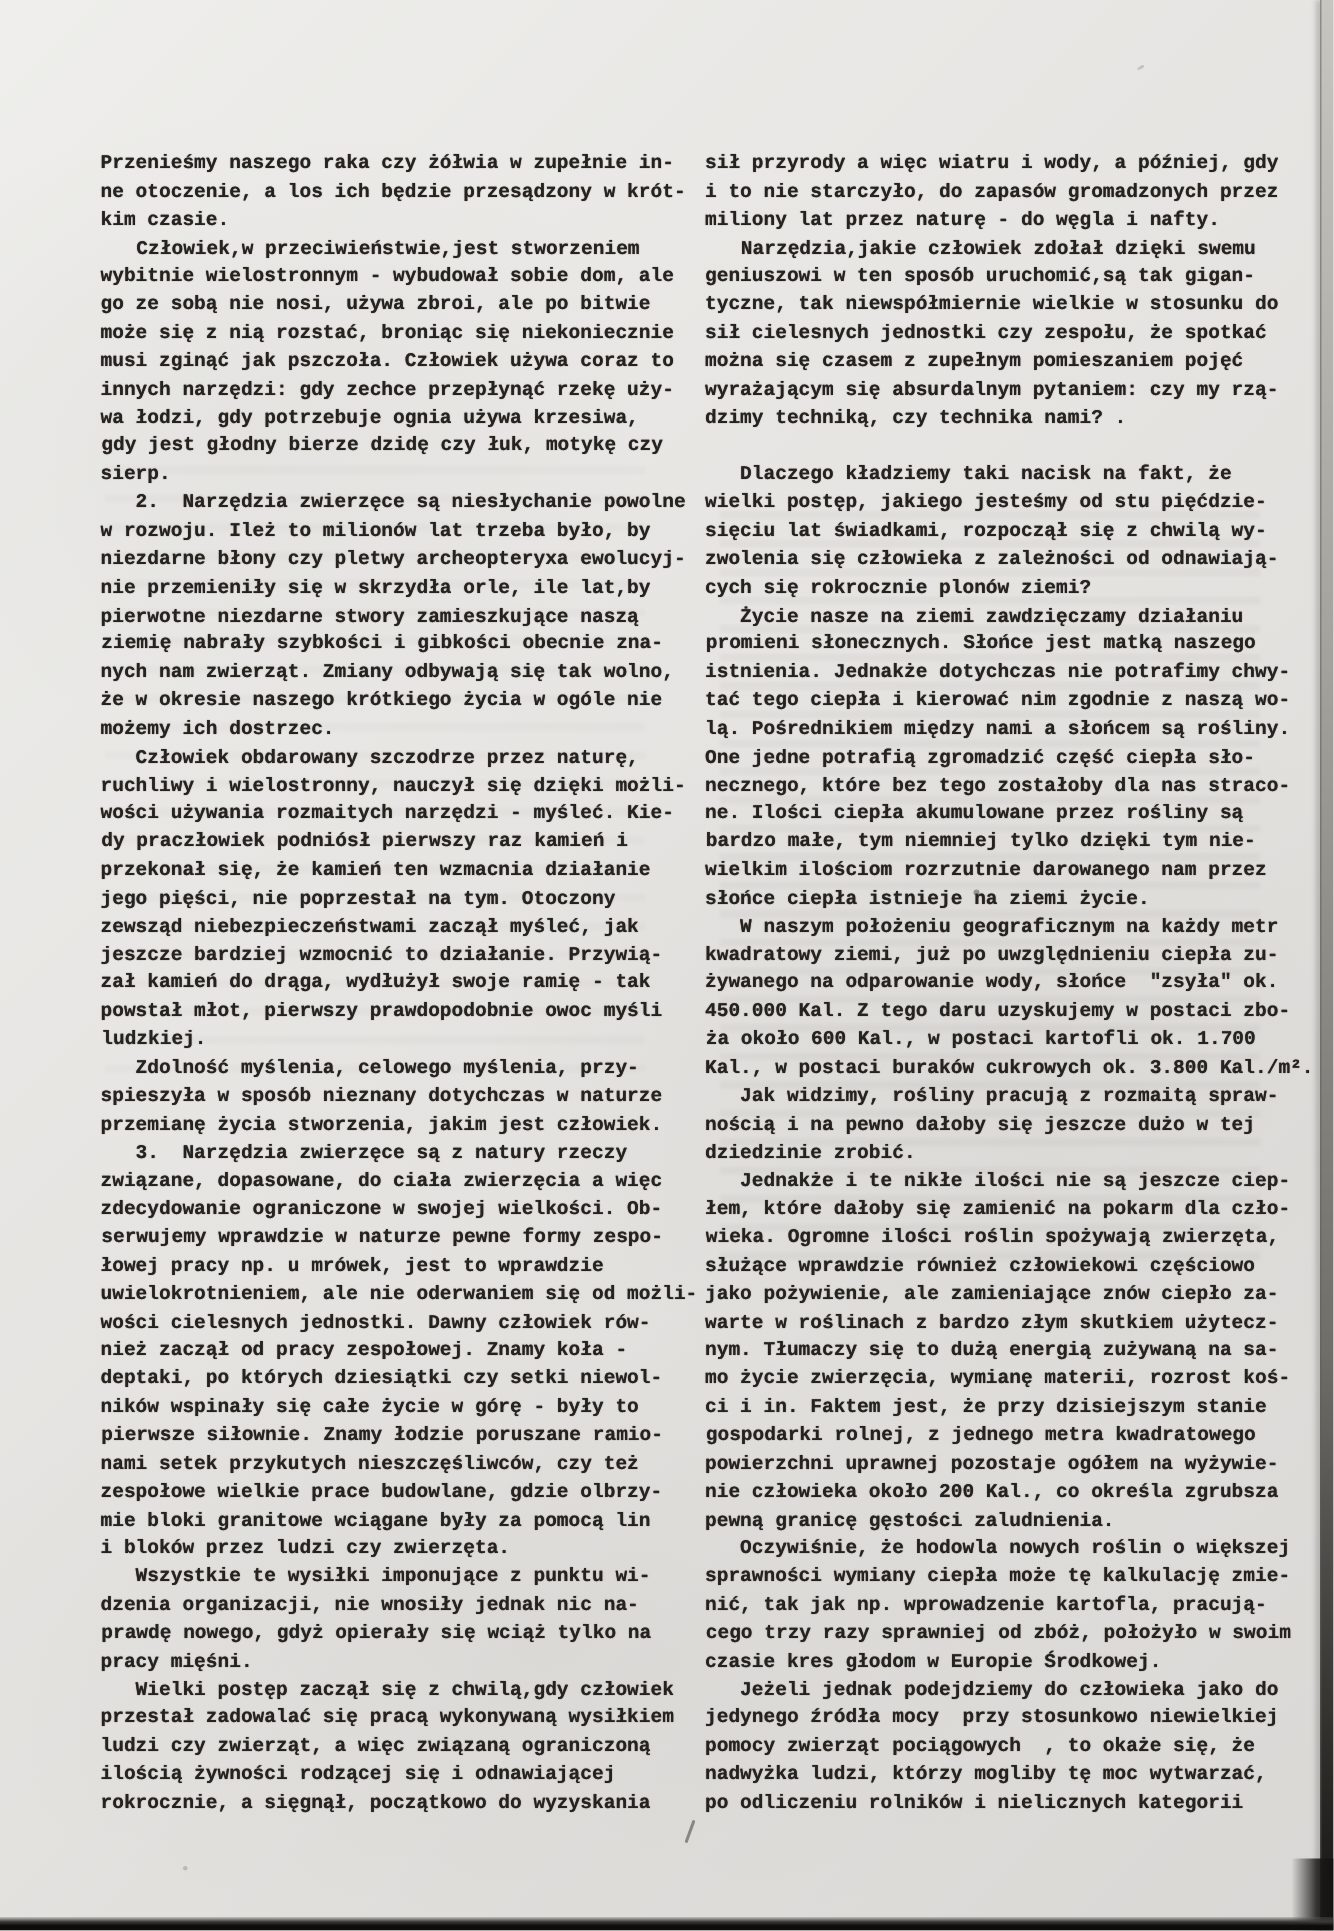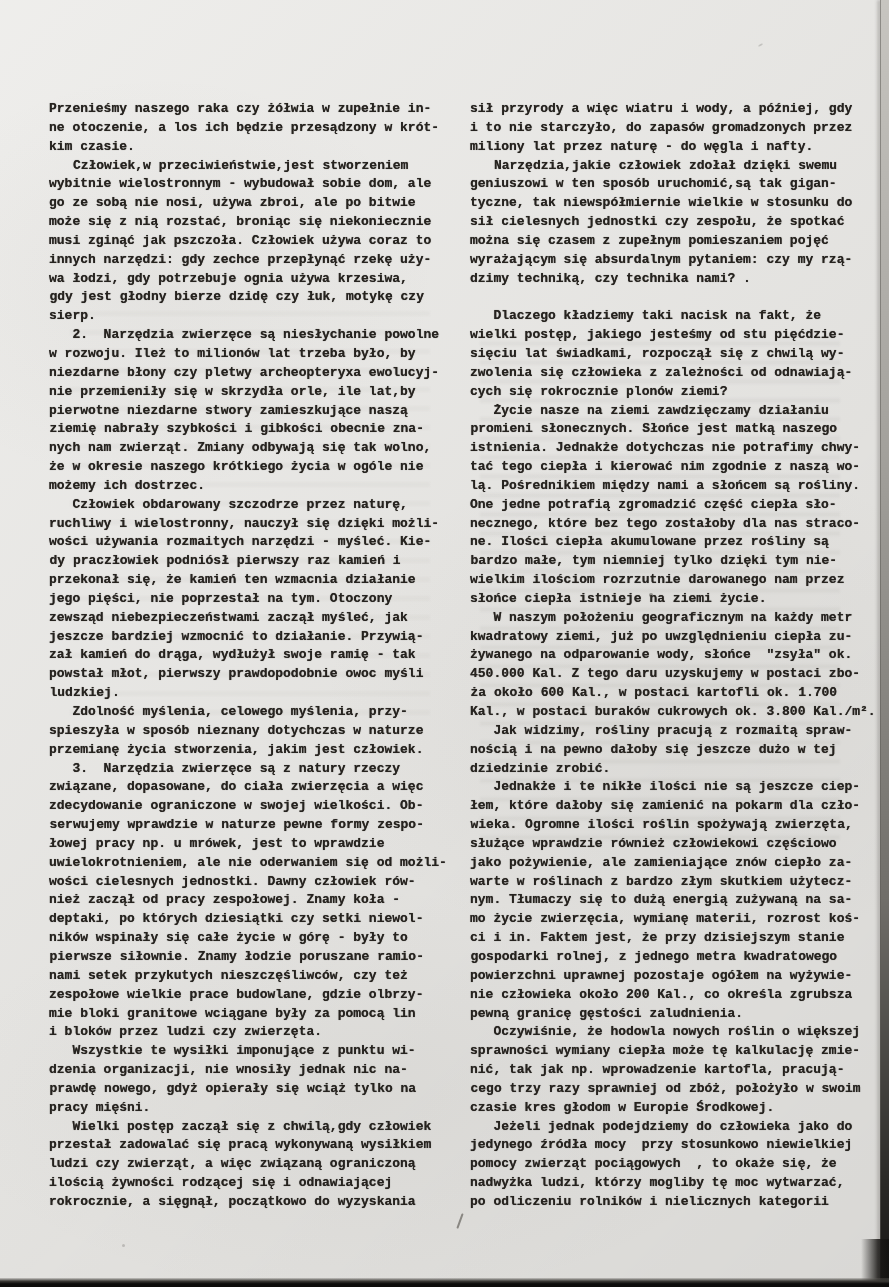--- a/index.html
+++ b/index.html
@@ -23,21 +23,21 @@
   }
   .ghost-a{left:480px;top:330px;width:360px;height:520px;}
   .ghost-b{left:70px;top:300px;width:360px;height:420px;opacity:.35;}
   .col{
     position:absolute;top:100px;
     font-size:13px;line-height:18.85px;font-weight:700;
     color:#26231f;
     text-shadow:0 0 0.7px rgba(38,34,30,0.85);
     white-space:pre;
   }
-  .col-left{left:49px;}
+  .col-left{left:67px;}
   .col-right{left:470px;}
   .line{height:18.85px;}
   .line:nth-child(5n+2){transform:translateY(0.4px);}
   .line:nth-child(7n+4){transform:translateX(0.5px);}
   .scan-edge-right{
     position:absolute;top:0;right:0;bottom:0;width:8px;
     background:linear-gradient(to bottom,#c7c5c0,#a3a19c 35%,#706e69 70%,#2a2926 92%,#151412);
     border-left:1px solid rgba(95,92,87,0.55);
     box-shadow:-3px 0 3px rgba(80,77,72,0.25);
   }

